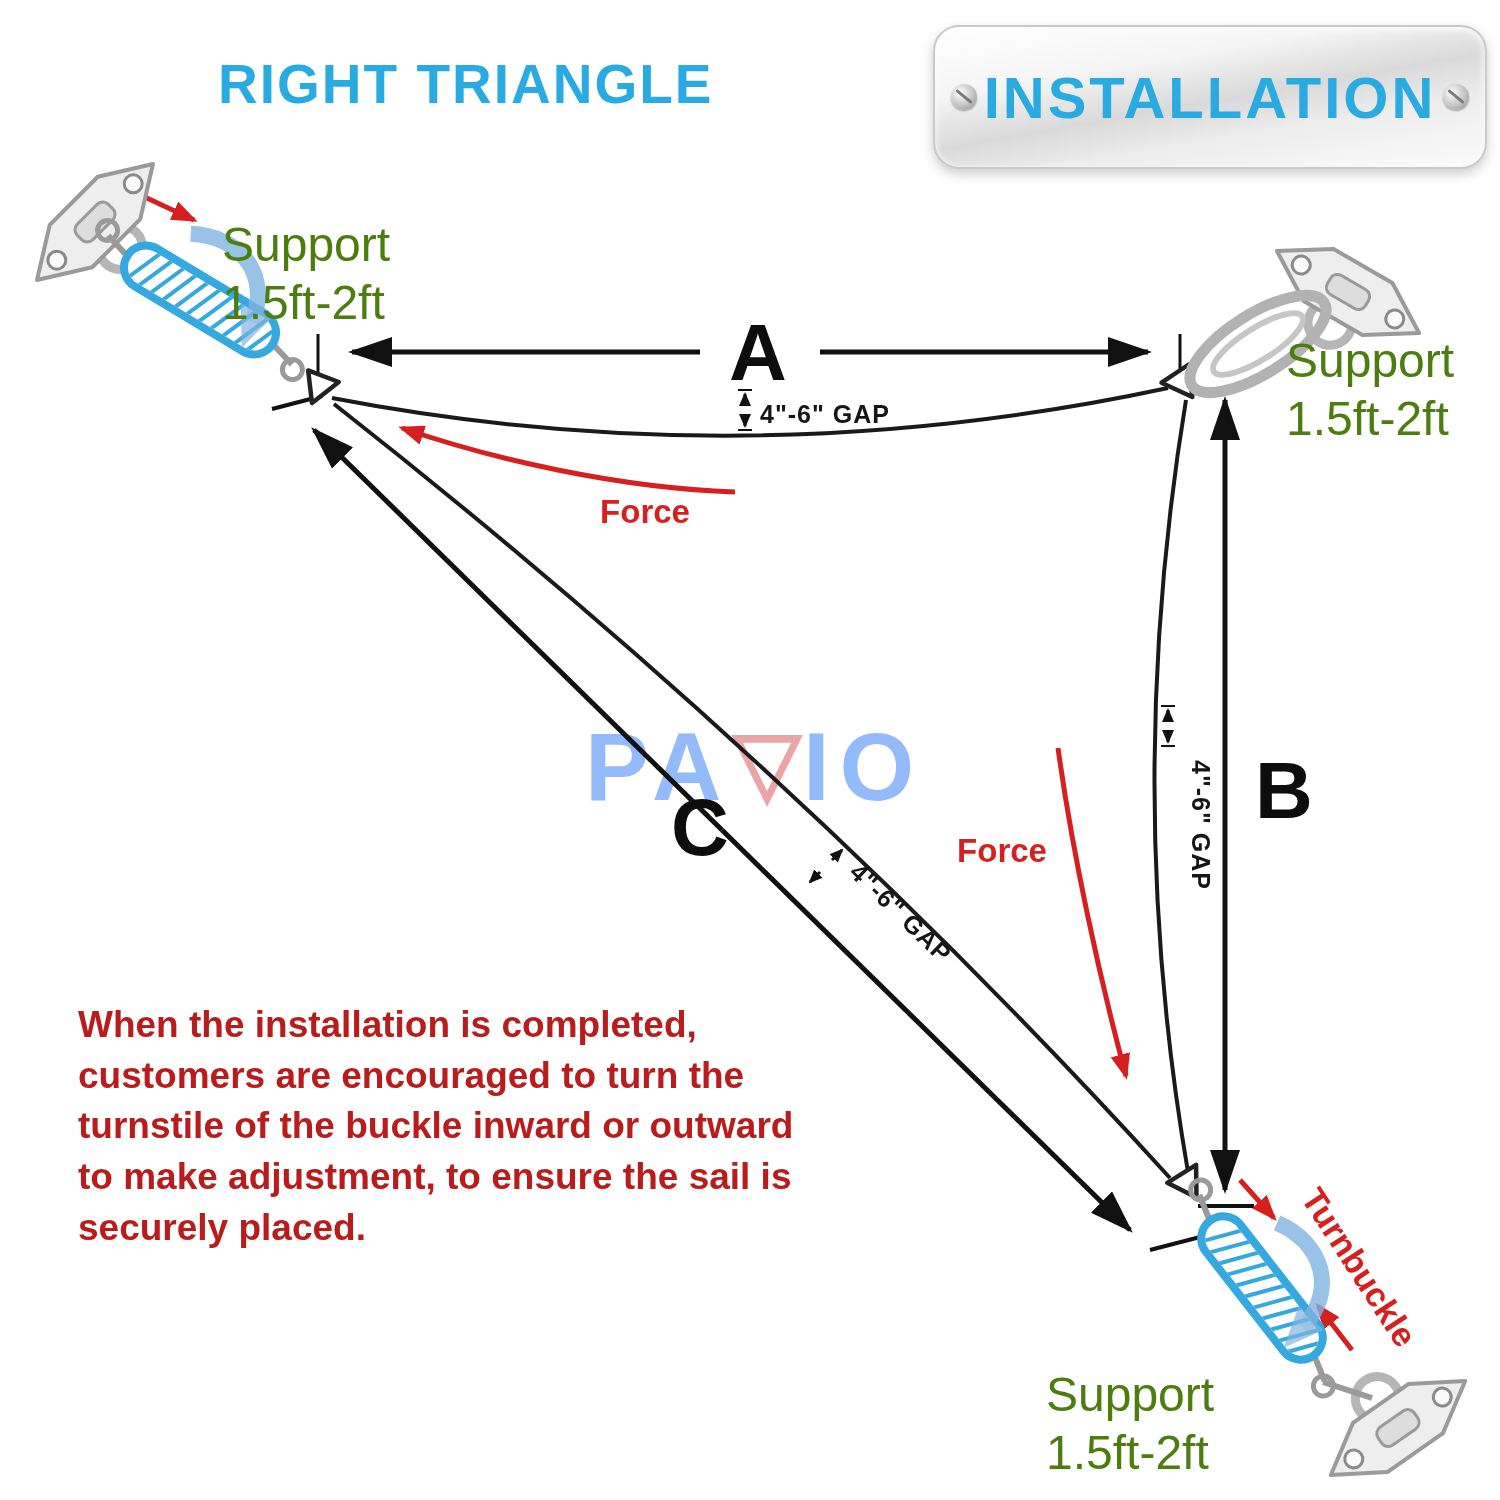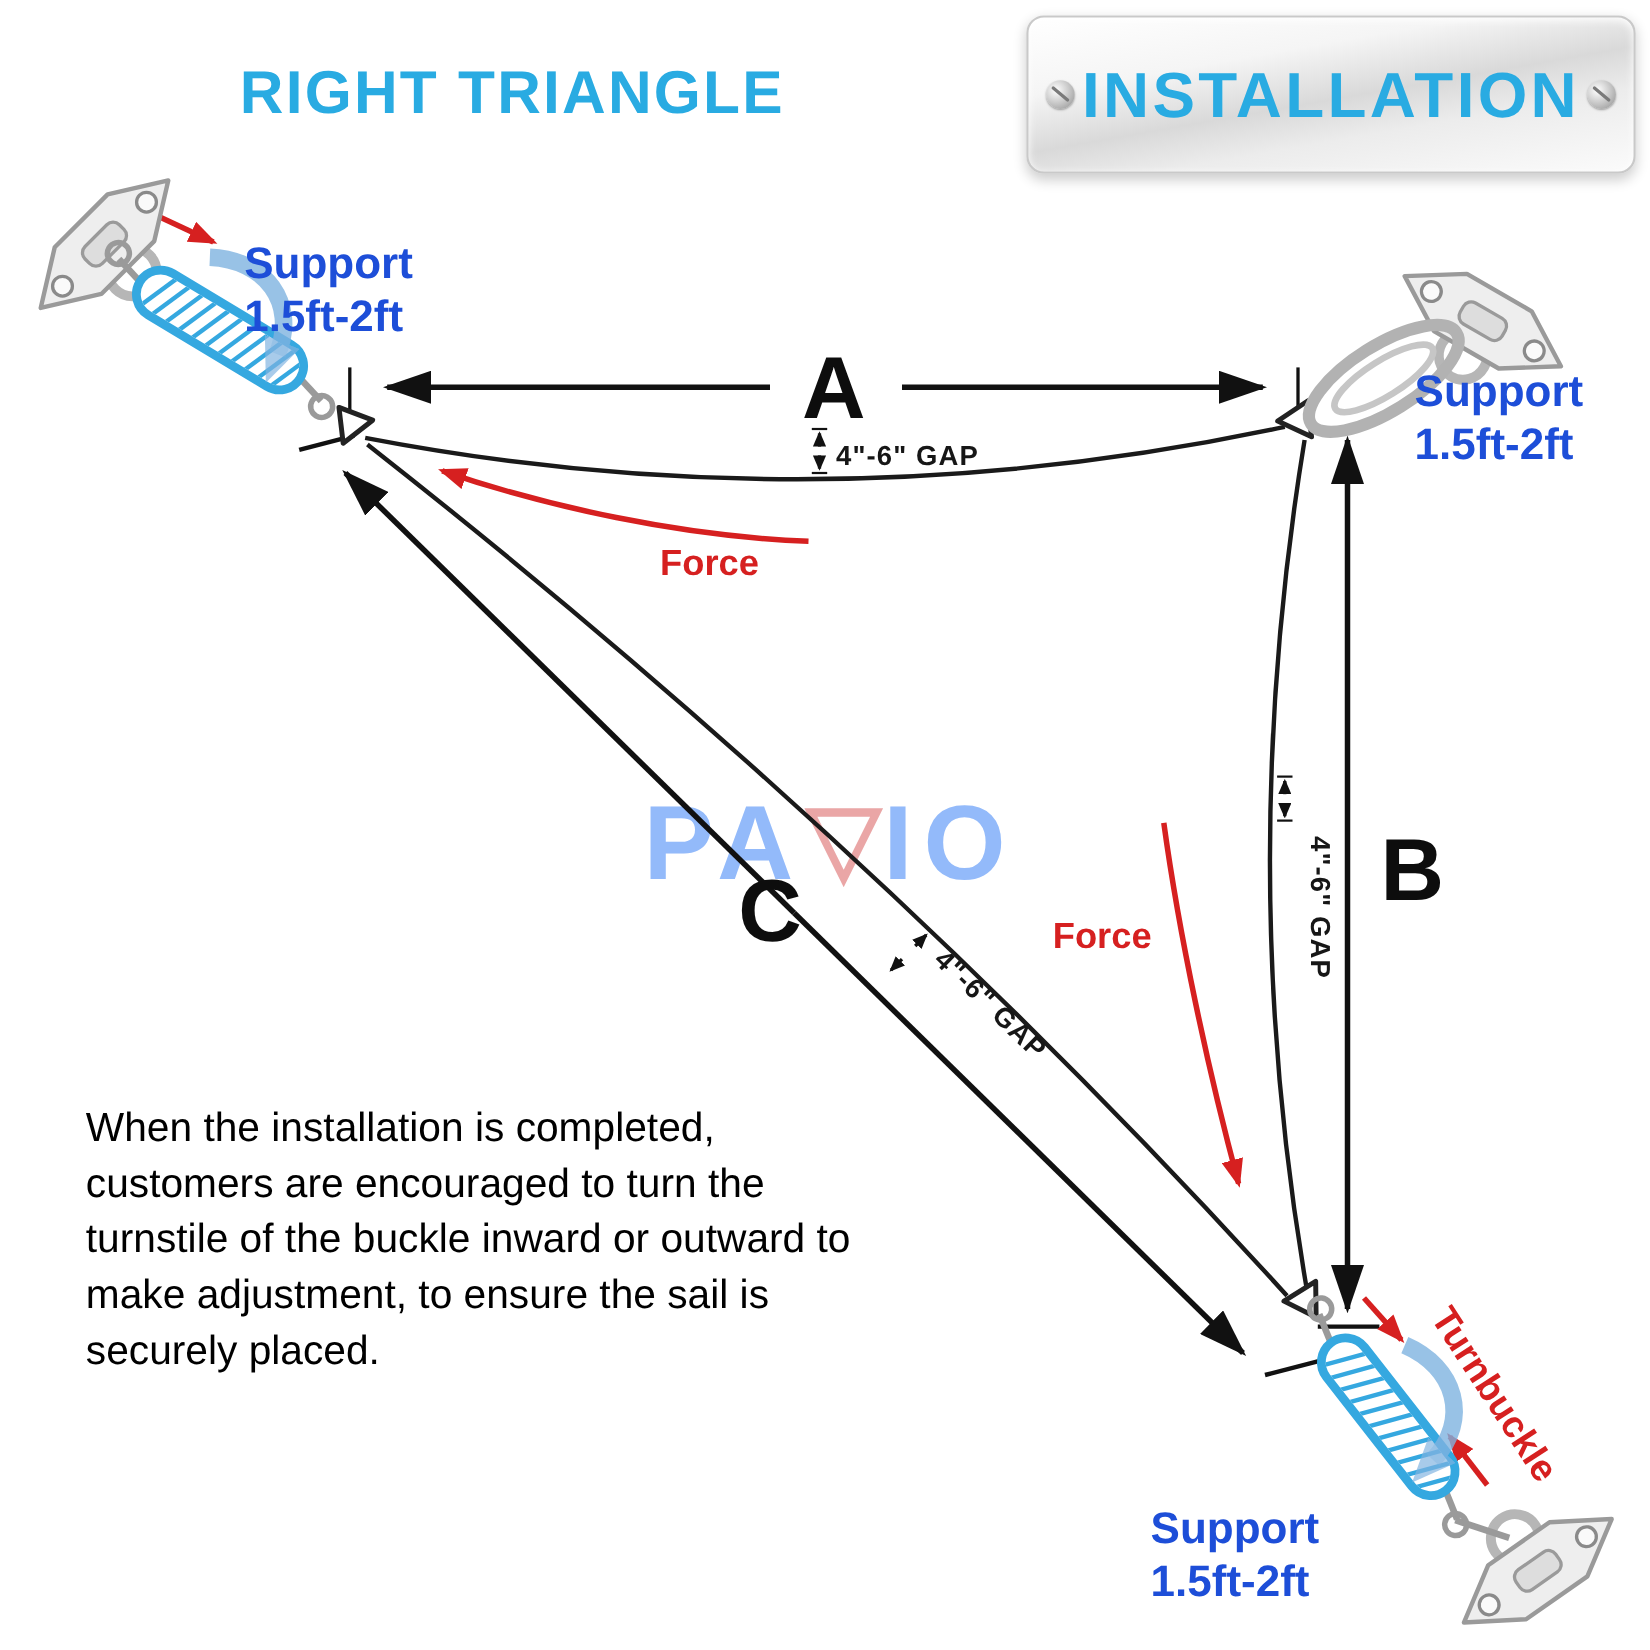--- a/index.html
+++ b/index.html
@@ -6,50 +6,50 @@
   body{font-family:"Liberation Sans", sans-serif;}
   #stage{position:relative;width:1500px;height:1500px;overflow:hidden;background:#fff;}
 
   
   .main-title{
     position:absolute;left:218px;top:52px;z-index:4;
     font-size:55px;font-weight:700;letter-spacing:2px;color:#29ABE2;
   }
 
   .plate{
-    position:absolute;left:933px;top:14px;width:550px;height:140px;z-index:4;
-    border-radius:16px;border:2px solid #c9c9c9;
+    position:absolute;left:933px;top:25px;width:550px;height:140px;z-index:4;
+    border-radius:26px;border:2px solid #c9c9c9;
     background:linear-gradient(170deg,#ffffff 0%,#f5f5f5 30%,#d9d9d9 52%,#ececec 68%,#fbfbfb 100%);
     box-shadow:0 5px 12px rgba(0,0,0,.2), inset 0 2px 8px #ffffff;
     display:flex;align-items:center;justify-content:center;
   }
   .plate-label{font-size:58px;font-weight:800;letter-spacing:3px;color:#29ABE2;}
   .screw{
     position:absolute;top:57px;width:26px;height:26px;border-radius:50%;
     background:radial-gradient(circle at 35% 35%, #ffffff, #c2c2c2 55%, #8e8e8e 100%);
     box-shadow:0 1px 2px rgba(0,0,0,.35);
   }
   .screw::after{
     content:"";position:absolute;left:3px;top:11px;width:20px;height:3px;
     background:#7a7a7a;transform:rotate(40deg);border-radius:2px;
   }
   .screw.left{left:16px;} .screw.right{right:16px;}
 
   
   .support{
-    position:absolute;z-index:4;color:#1d4ed8;font-size:40px;font-weight:700;line-height:1.2;
+    position:absolute;z-index:4;color:#4d7c0f;font-size:48px;font-weight:400;line-height:1.2;
   }
   .support.tl{left:222px;top:216px;}
   .support.tr{left:1286px;top:332px;}
   .support.bot{left:1046px;top:1366px;}
 
   
   .note{
     position:absolute;left:78px;top:1000px;width:745px;z-index:4;
-    font-size:37px;font-weight:400;line-height:1.37;color:#000000;
+    font-size:37px;font-weight:700;line-height:1.37;color:#b91c1c;
   }
 
   
   .watermark{
     position:absolute;left:585px;top:712px;z-index:1;opacity:.55;
     display:flex;align-items:center;gap:2px;
   }
   .wm-letters{font-size:96px;font-weight:700;letter-spacing:10px;color:#3b82f6;}
   .wm-triangle{font-size:88px;font-weight:700;color:#d95f5f;line-height:1;transform:translateY(-4px);}
 

